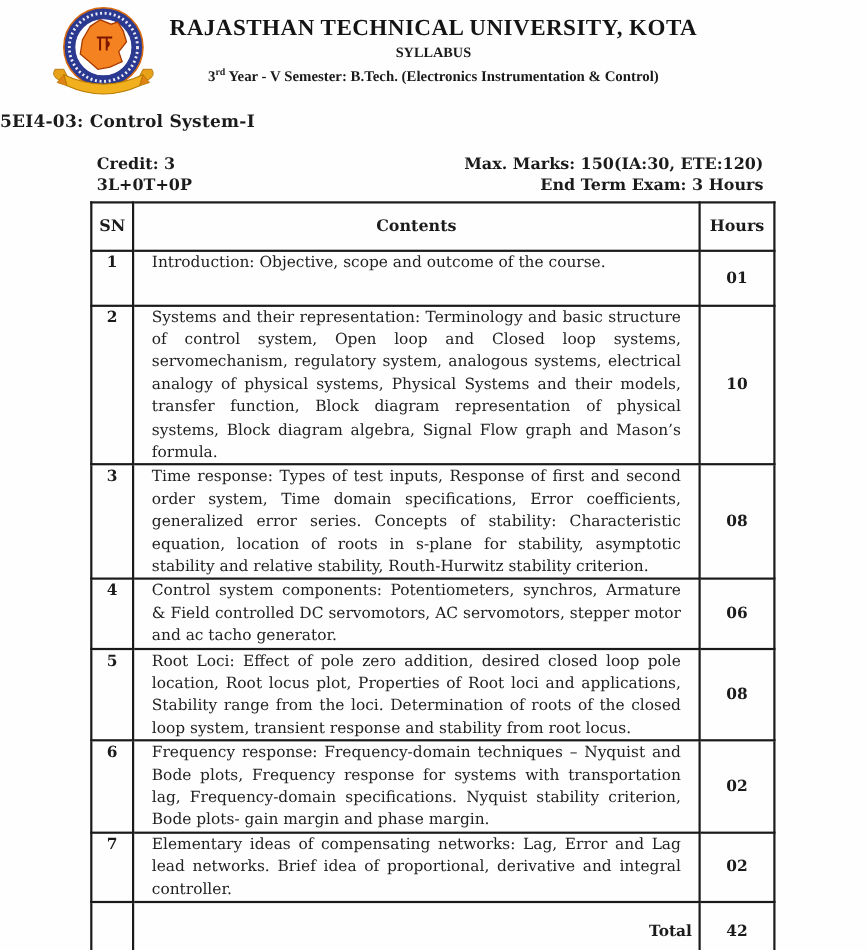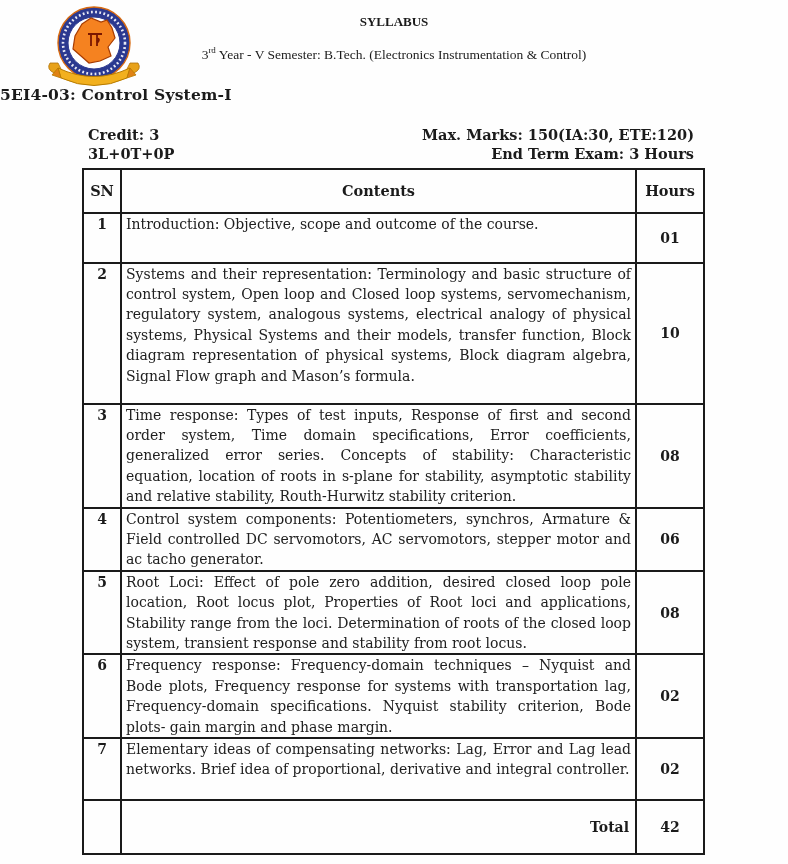--- a/index.html
+++ b/index.html
@@ -34,24 +34,24 @@
   }
   .syllabus {
     font-family: "Liberation Serif", serif;
     font-weight: bold;
     font-size: 13px;
     line-height: 16px;
     margin-top: 2px;
   }
   .program {
     font-family: "Liberation Serif", serif;
-    font-weight: normal;
+    font-weight: bold;
     font-size: 13.5px;
     line-height: 17px;
-    margin-top: 12px;
+    margin-top: 1px;
   }
   .program sup { font-size: 9px; }
   .course-title {
     text-align: left;
     font-weight: bold;
     font-size: 15.5px;
     margin-top: 22px;
     letter-spacing: 0.2px;
   }
   
@@ -90,21 +90,21 @@
   .sn-cell {
     text-align: center;
     font-weight: bold;
     vertical-align: top;
     line-height: 20.4px;
     padding: 0;
   }
   .contents-cell {
     text-align: justify;
     line-height: 20.4px;
-    padding: 0 4px;
+    padding: 0 16px;
     vertical-align: top;
     color: #202020;
   }
   .hours-cell {
     text-align: center;
     font-weight: bold;
     vertical-align: middle;
     padding: 16px;
   }
   .total-label-cell {
@@ -137,20 +137,21 @@
 
       <path d="M44 29 H58 M47 29 V41 M53 29 V41 M53 33 Q57 34 53 38" fill="none" stroke="#7a1600" stroke-width="1.8"></path>
 
       <path d="M14 63 Q50 80 86 63 L83 73 Q50 88 17 73 Z" fill="#f2b01e" stroke="#b77b00" stroke-width="1"></path>
       <path d="M14 63 L8 70 L17 73 Z" fill="#e08214" stroke="#b77b00" stroke-width="0.8"></path>
       <path d="M86 63 L92 70 L83 73 Z" fill="#e08214" stroke="#b77b00" stroke-width="0.8"></path>
     </svg>
   </div>
 
   <div class="header-text">
+    <div class="university">RAJASTHAN TECHNICAL UNIVERSITY, KOTA</div>
     <div class="syllabus">SYLLABUS</div>
     <div class="program"><span>3</span><sup>rd</sup><span> Year - V Semester: B.Tech. (Electronics Instrumentation &amp; Control)</span></div>
   </div>
 
   <div class="course-title">5EI4-03: Control System-I</div>
 
   <div class="info">
     <div class="info-row">
       <span>Credit: 3</span>
       <span>Max. Marks: 150(IA:30, ETE:120)</span>

